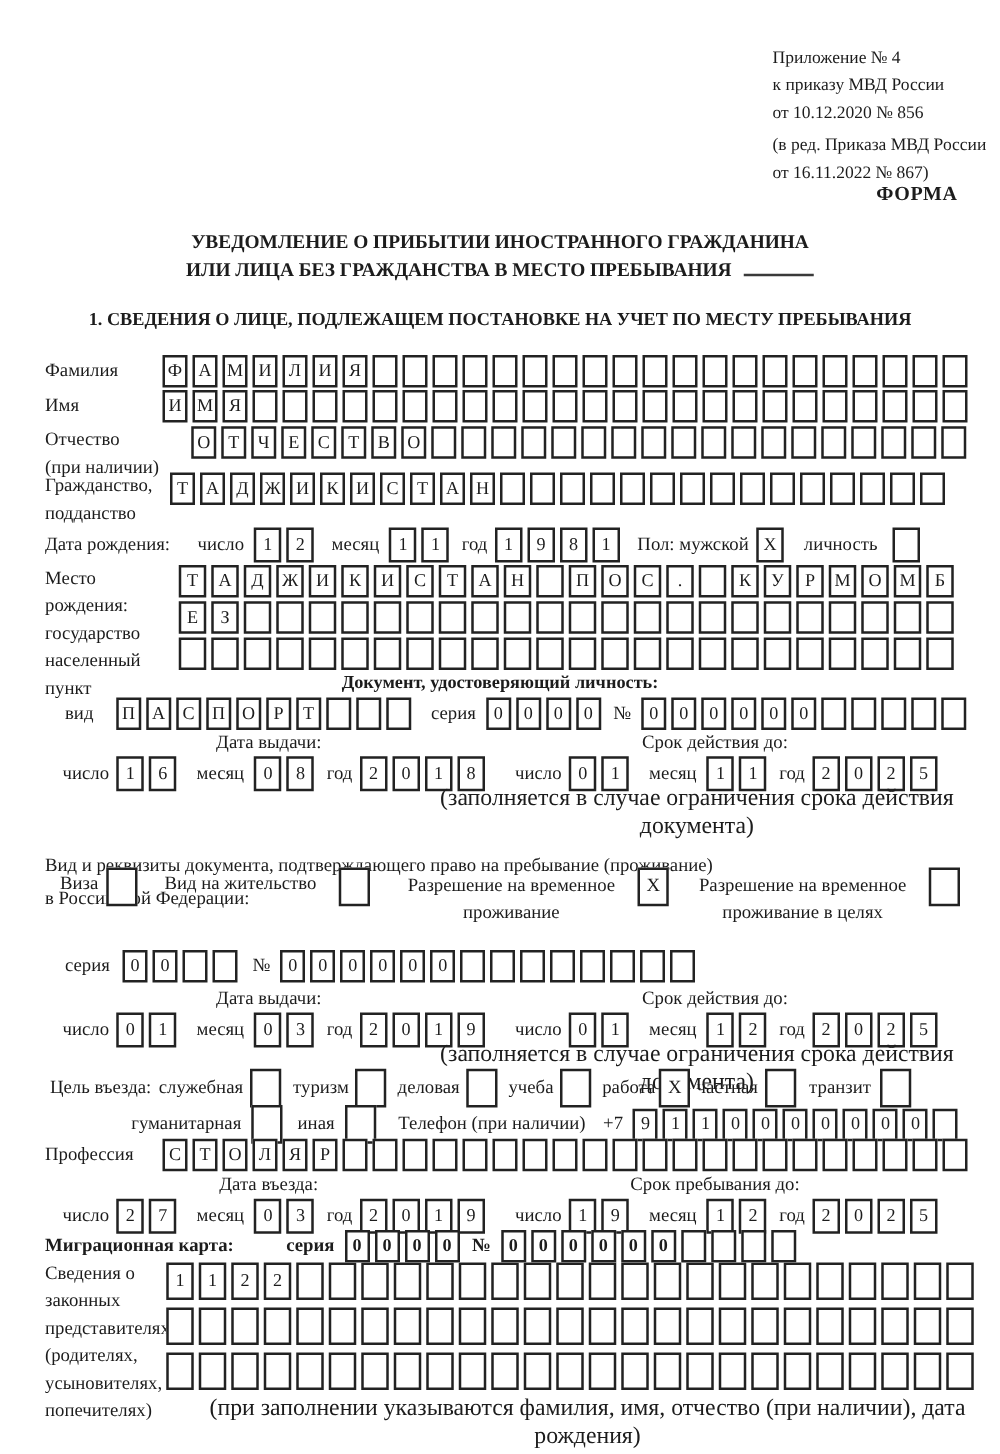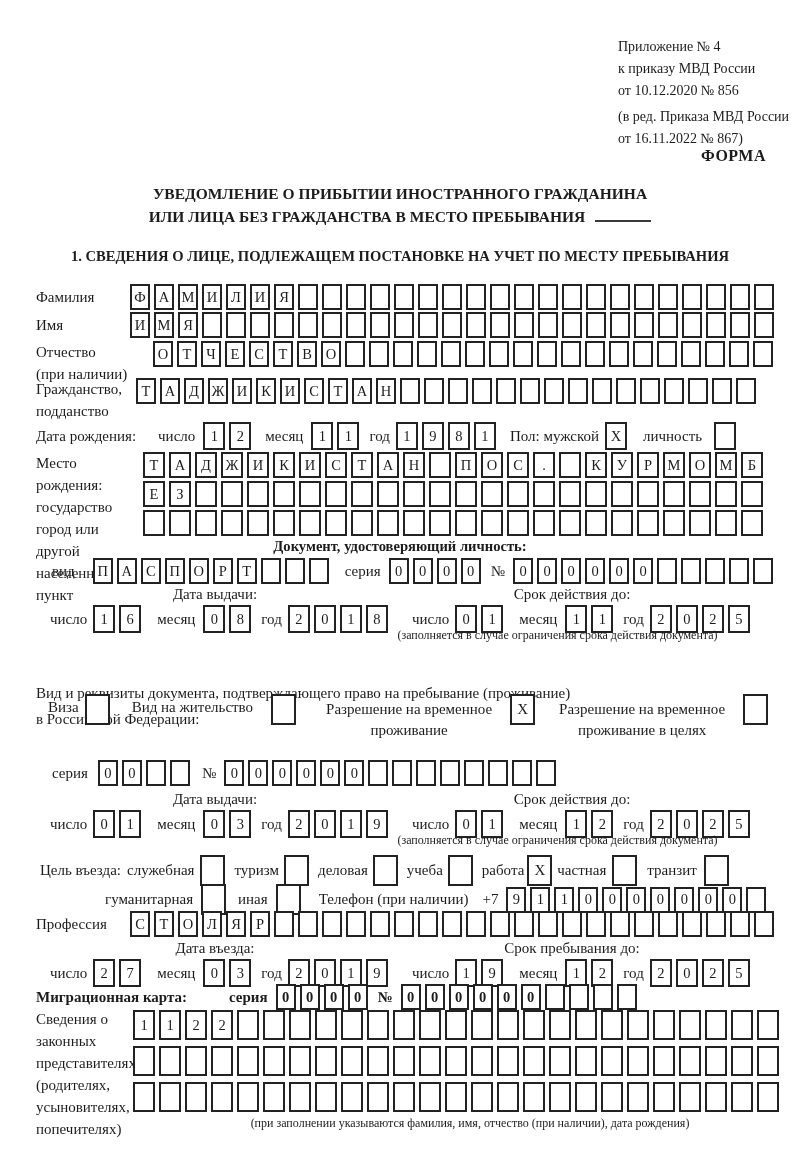--- a/index.html
+++ b/index.html
@@ -10,21 +10,21 @@
     background: #ffffff;
     color: #1c1c1c;
     font-family: "Liberation Serif", serif;
     font-size: 15px;
     overflow: hidden;
   }
   .abs { position: absolute; }
   .b { font-weight: 700; }
   .center { text-align: center; }
   .right { text-align: right; }
-  .note { font-size: 12px; }
+  .note { font-size: 19px; }
   .small { font-size: 14px; }
   .row { display: flex; align-items: center; }
   .row--top { display: flex; align-items: flex-start; }
   .cells { display: flex; gap: 4px; }
   .cell {
     flex: 0 0 auto;
     width: 20px; height: 26px;
     border: 2px solid #222;
     display: flex; align-items: center; justify-content: center;
     font-size: 14.5px; background: #fff;
@@ -221,21 +221,20 @@
     <span style="margin-left:16px">личность</span>
     <span class="cells cells--date" style="margin-left:12px">
         <span class="cell"></span>
       </span>
   </div>
 
   <div class="abs row--top" style="top:452px; left:36px;">
     <span class="stack" style="width:107px">
       <div>Место рождения:</div>
       <div>государство</div>
-      <div>город или другой</div>
       <div>населенный пункт</div>
     </span>
     <span>
       <div class="cells cells--wide">
           <span class="cell">Т</span>
           <span class="cell">А</span>
           <span class="cell">Д</span>
           <span class="cell">Ж</span>
           <span class="cell">И</span>
           <span class="cell">К</span>

